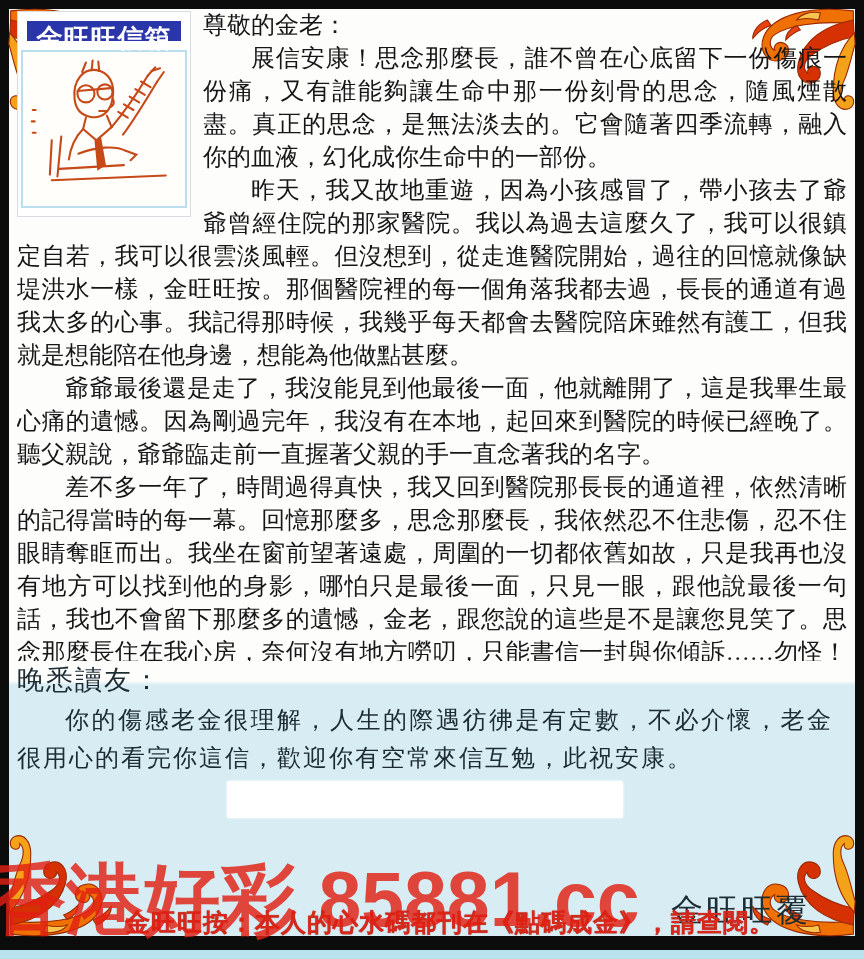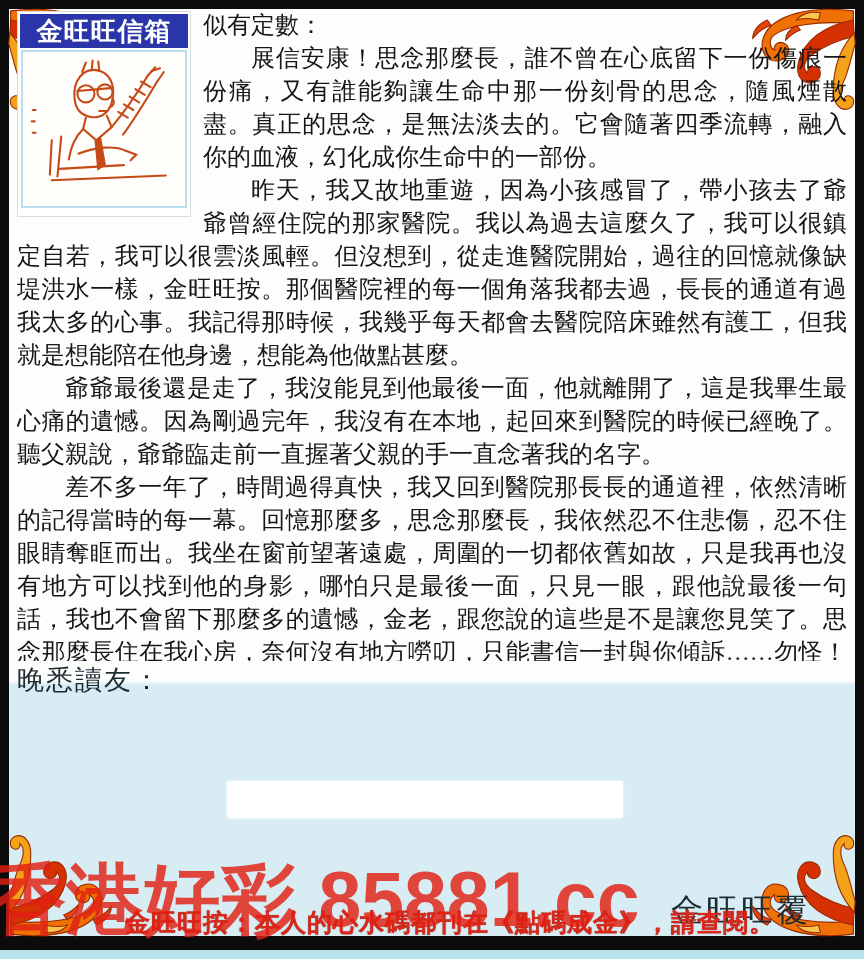--- a/index.html
+++ b/index.html
@@ -29,21 +29,21 @@
   .orn.tl{top:-2px;left:-2px;}
   .orn.tr{top:-2px;right:-2px;transform:scaleX(-1);}
   .orn.bl{bottom:-2px;left:-2px;transform:scaleY(-1);}
   .orn.br{bottom:-2px;right:-2px;transform:scale(-1,-1);}
   
   .mailbox{
     float:left;width:174px;height:206px;margin:2px 12px 4px 0;
     background:#fff;border:1px solid #d8dde2;box-sizing:border-box;
   }
   .mailbox-head{
-    margin:2px;height:34px;line-height:34px;background:#2a35a9;
+    margin:9px;height:20px;line-height:34px;background:#2a35a9;
     color:#fff;font-weight:bold;font-size:26px;text-align:center;
     letter-spacing:1px;font-family:"Liberation Sans","DejaVu Sans",sans-serif;
   }
   .mailbox-art{
     margin:2px 3px;height:158px;border:2px solid #badeee;box-sizing:border-box;
     display:flex;align-items:center;justify-content:center;background:#fffefb;
   }
   
   .content{padding:0 8px;position:relative;}
   .letter{height:652px;overflow:hidden;font-size:24px;line-height:33px;
@@ -151,31 +151,32 @@
               <path d="M30,134 L150,129"></path>
                 <path d="M38,122 L106,118"></path>
               <path d="M10,60 l3,0"></path>
                 <path d="M9,72 l3,0"></path>
                 <path d="M10,84 l3,0"></path>
             </g>
           </svg>
         </div>
       </div>
 
-      <p class="salutation">似有定數：</p>
+      <p class="salutation">尊敬的金老：</p>
       <p>展信安康！思念那麼長，誰不曾在心底留下一份傷痕一份痛，又有誰能夠讓生命中那一份刻骨的思念，隨風煙散盡。真正的思念，是無法淡去的。它會隨著四季流轉，融入你的血液，幻化成你生命中的一部份。</p>
       <p>昨天，我又故地重遊，因為小孩感冒了，帶小孩去了爺爺曾經住院的那家醫院。我以為過去這麼久了，我可以很鎮定自若，我可以很雲淡風輕。但沒想到，從走進醫院開始，過往的回憶就像缺堤洪水一樣，金旺旺按。那個醫院裡的每一個角落我都去過，長長的通道有過我太多的心事。我記得那時候，我幾乎每天都會去醫院陪床雖然有護工，但我就是想能陪在他身邊，想能為他做點甚麼。</p>
       <p>爺爺最後還是走了，我沒能見到他最後一面，他就離開了，這是我畢生最心痛的遺憾。因為剛過完年，我沒有在本地，起回來到醫院的時候已經晚了。聽父親說，爺爺臨走前一直握著父親的手一直念著我的名字。</p>
       <p>差不多一年了，時間過得真快，我又回到醫院那長長的通道裡，依然清晰的記得當時的每一幕。回憶那麼多，思念那麼長，我依然忍不住悲傷，忍不住眼睛奪眶而出。我坐在窗前望著遠處，周圍的一切都依舊如故，只是我再也沒有地方可以找到他的身影，哪怕只是最後一面，只見一眼，跟他說最後一句話，我也不會留下那麼多的遺憾，金老，跟您說的這些是不是讓您見笑了。思念那麼長住在我心房，奈何沒有地方嘮叨，只能書信一封與你傾訴……勿怪！望能理解，學生第一次去信不知金老能否收到？</p>
 
     </div>
 
 
     <div class="reply">
       <div class="reply-salutation">晚悉讀友：</div>
+      <p>你的傷感老金很理解，人生的際遇彷彿是有定數，不必介懷，老金很用心的看完你這信，歡迎你有空常來信互勉，此祝安康。</p>
     </div>
   </div>
 
   <div class="redaction"></div>
 
   <div class="reply-signature">金旺旺覆</div>
 
   <div class="footer-note">金旺旺按：本人的心水碼都刊在《點碼成金》，請查閱。</div>
 
   <div class="watermark">香港好彩 85881.cc</div>

